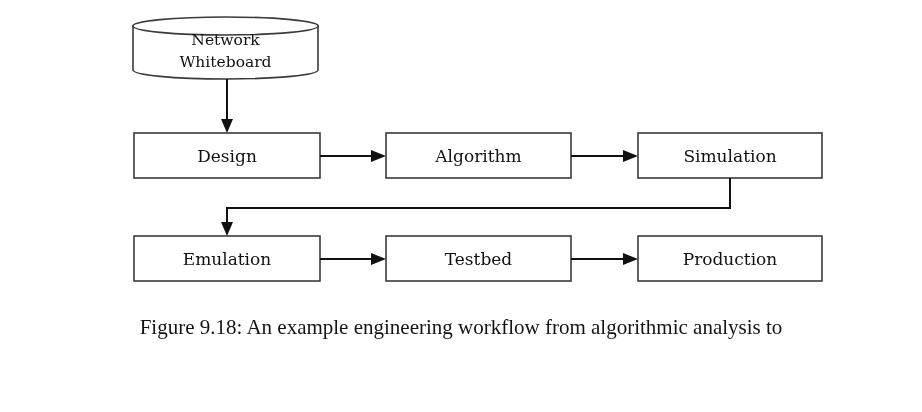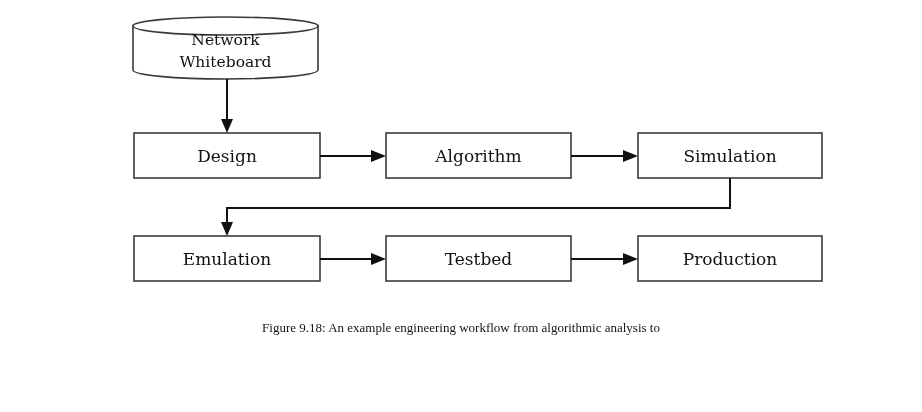--- a/index.html
+++ b/index.html
@@ -62,21 +62,21 @@
     stroke: none;
   }
 
   #caption {
     position: absolute;
     left: 50px;
     top: 312px;
     width: 822px;
     text-align: center;
     font-family: "Liberation Serif", "DejaVu Serif", serif;
-    font-size: 13px;
+    font-size: 21px;
     line-height: 31px;
     color: #141414;
   }
   #caption .cap-line {
     display: block;
     white-space: nowrap;
   }
   #caption .cap-line-2 {
     letter-spacing: 0.1px;
   }

